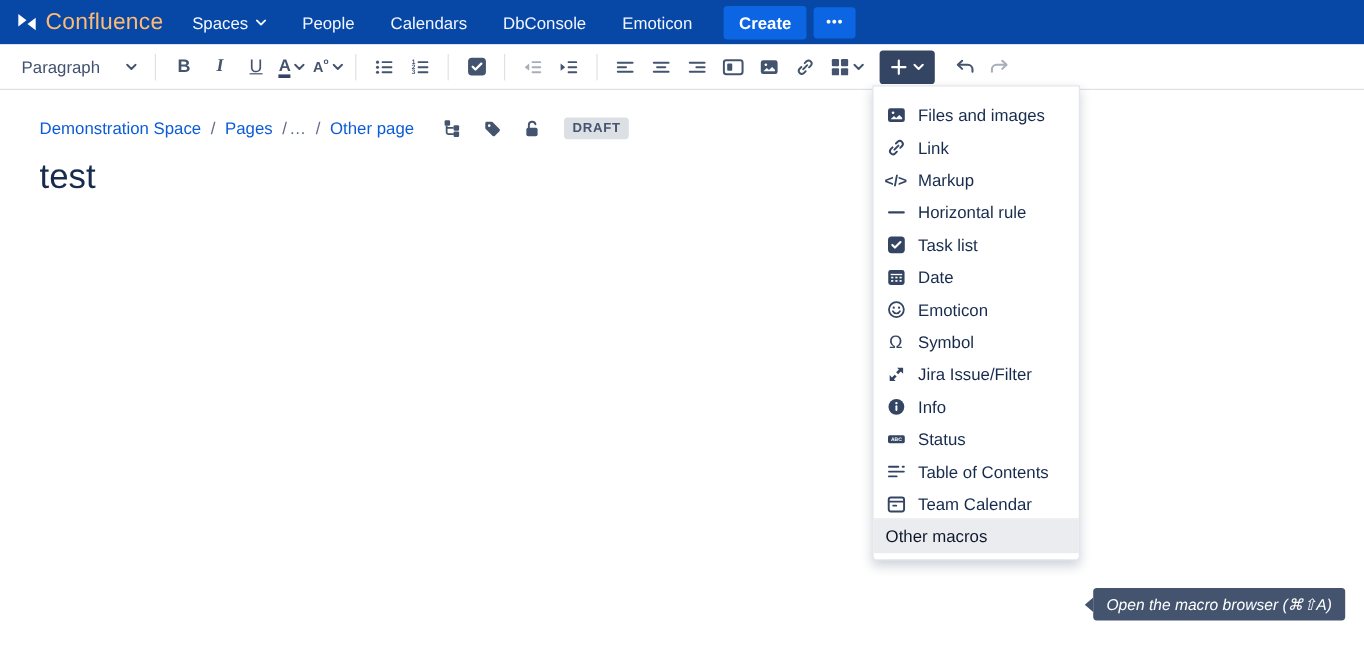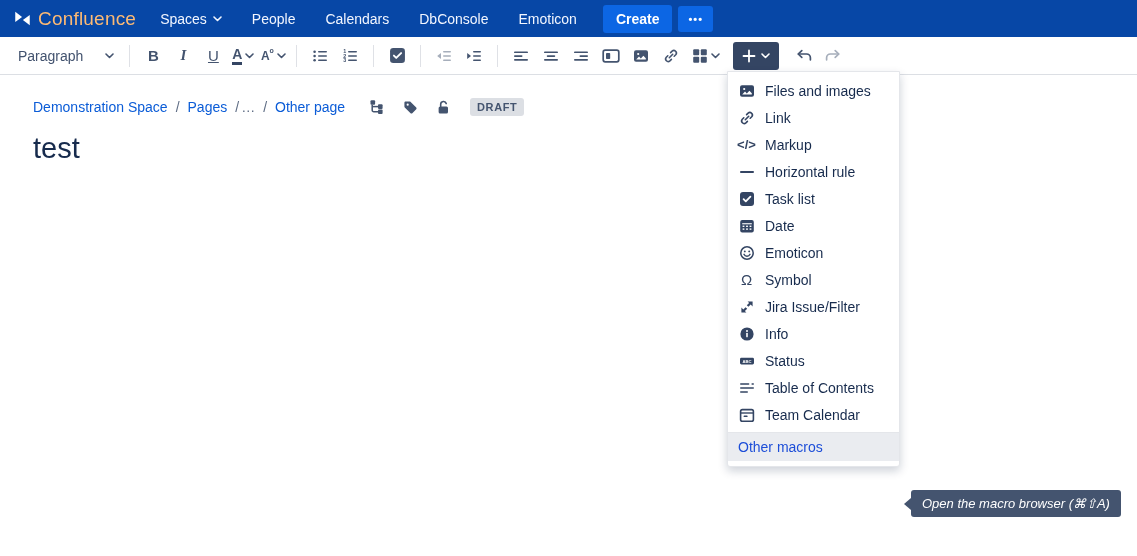--- a/index.html
+++ b/index.html
@@ -48,29 +48,29 @@
   .draft-badge { background:#DCDFE4; color:#44546F; font-size:11px; font-weight:700;
     letter-spacing:.6px; padding:3px 7px; border-radius:3px; margin-left:10px; }
 
   
   .page-title { margin:14px 0 0 33px; font-size:29px; font-weight:400; color:#172B4D; }
 
   
   .insert-menu { position:absolute; left:727px; top:71px; width:173px; background:#fff;
     border:1px solid #E4E6EA; border-radius:0 0 3px 3px;
     box-shadow:0 4px 10px rgba(9,30,66,.2); padding:5px 0 5px; z-index:20; }
-  .menu-item { height:27px; display:flex; align-items:center; gap:10px; padding:0 10px;
+  .menu-item { height:27px; display:flex; align-items:flex-end; gap:10px; padding:0 10px;
     font-size:14px; color:#172B4D; cursor:pointer; }
   .mi-icon { width:17px; height:16px; display:flex; align-items:center; justify-content:center;
     color:#344563; flex:none; }
   .mi-glyph { font-size:13px; font-weight:700; color:#344563; }
   .mi-glyph.omega { font-size:15px; font-weight:400; }
   .menu-footer { border-top:1px solid #E4E6EA; margin-top:4px; }
   .menu-footer-item { height:28px; display:flex; align-items:center; padding:0 10px;
-    font-size:14px; color:#1d4ed8; background:#EAECF0; cursor:pointer; }
+    font-size:14px; color:#0f172a; background:#EAECF0; cursor:pointer; }
 
   
   .tooltip { position:absolute; left:911px; top:490px; background:#44546F; color:#fff;
     font-size:13px; padding:6px 11px; border-radius:3px; z-index:30; white-space:nowrap;font-style:italic; }
   .tooltip-arrow { position:absolute; left:-7px; top:50%; transform:translateY(-50%);
     width:0; height:0; border-top:6px solid transparent; border-bottom:6px solid transparent;
     border-right:7px solid #44546F; }
 </style>
 </head>
 <body>

